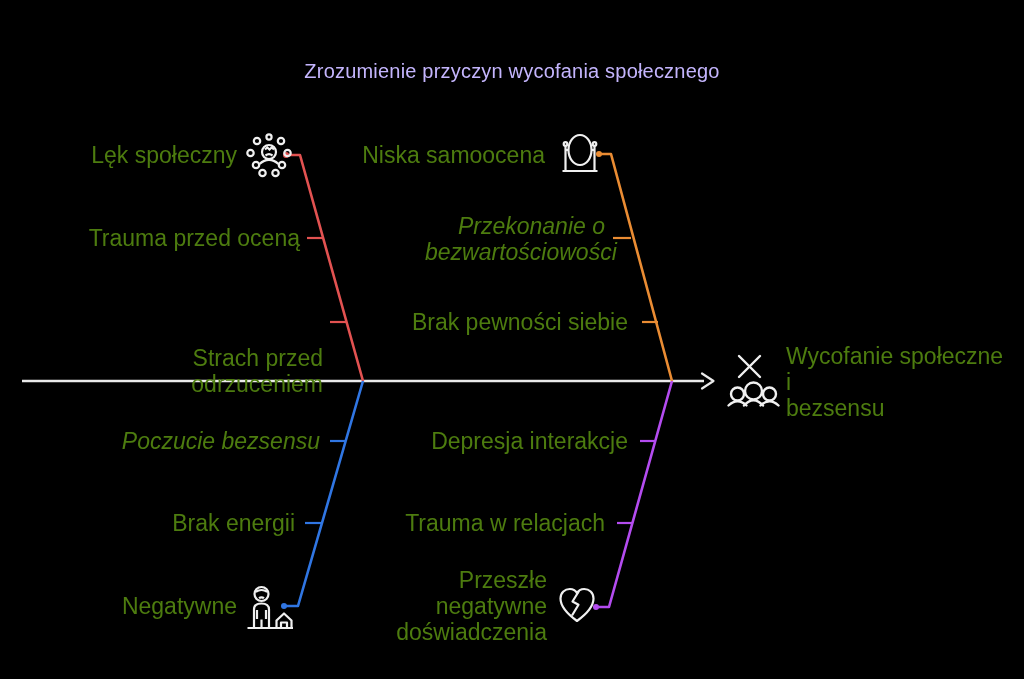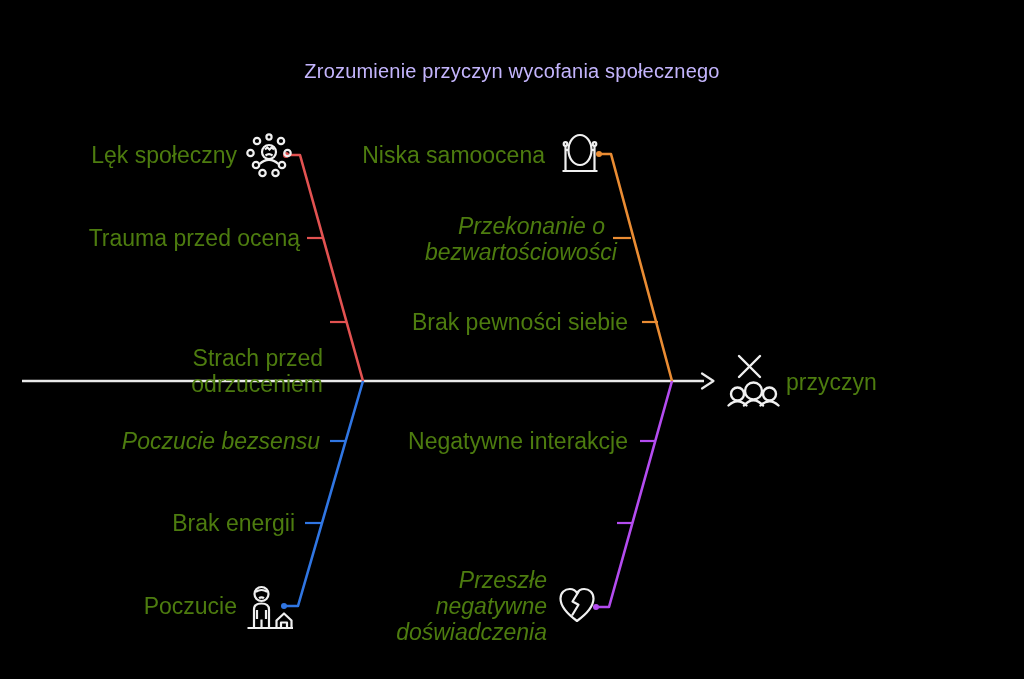--- a/index.html
+++ b/index.html
@@ -97,33 +97,37 @@
     <span class="ln">Brak pewności siebie</span>
   </div>
 
   <div class="lbl right" style="right:704px;top:441px;font-style:italic;">
     <span class="ln">Poczucie bezsensu</span>
   </div>
   <div class="lbl right" style="right:729px;top:523px;">
     <span class="ln">Brak energii</span>
   </div>
   <div class="lbl right" style="right:787px;top:606px;">
-    <span class="ln">Poczucie</span>
+    <span class="ln">Negatywne</span>
   </div>
 
   <div class="lbl right" style="right:396px;top:441px;">
-    <span class="ln">Negatywne interakcje</span>
+    <span class="ln">Depresja interakcje</span>
   </div>
-  <div class="lbl right wrap" style="right:477px;top:606px;width:190px;font-style:italic;">
+  <div class="lbl right" style="right:419px;top:523px;">
+    <span class="ln">Trauma w relacjach</span>
+  </div>
+  <div class="lbl right wrap" style="right:477px;top:606px;width:190px;">
     <span class="ln">Przeszłe negatywne</span>
     <span class="ln">doświadczenia</span>
   </div>
 
   <div class="lbl wrap" style="left:786px;top:382px;width:220px;">
-    <span class="ln">przyczyn</span>
+    <span class="ln">Wycofanie społeczne i</span>
+    <span class="ln">bezsensu</span>
   </div>
 
   <svg style="left:245px;top:132px;" width="48" height="48" viewBox="0 0 48 48" fill="none" stroke-width="2.2" stroke="#f0f0f0">
     <circle cx="24" cy="20" r="7"></circle>
     <path d="M20 17.5 l2.3 -2 2.2 2 2.2 -2 2.3 2"></path>
     <path d="M20.5 23.5 q3.5 -2.6 7 0"></path>
     <path d="M14.5 32 q9.5 -8.5 19 0"></path>
     <circle cx="24" cy="5" r="2.6"></circle>
     <circle cx="12" cy="9" r="3.2"></circle>
     <circle cx="36" cy="9" r="3.2"></circle>

